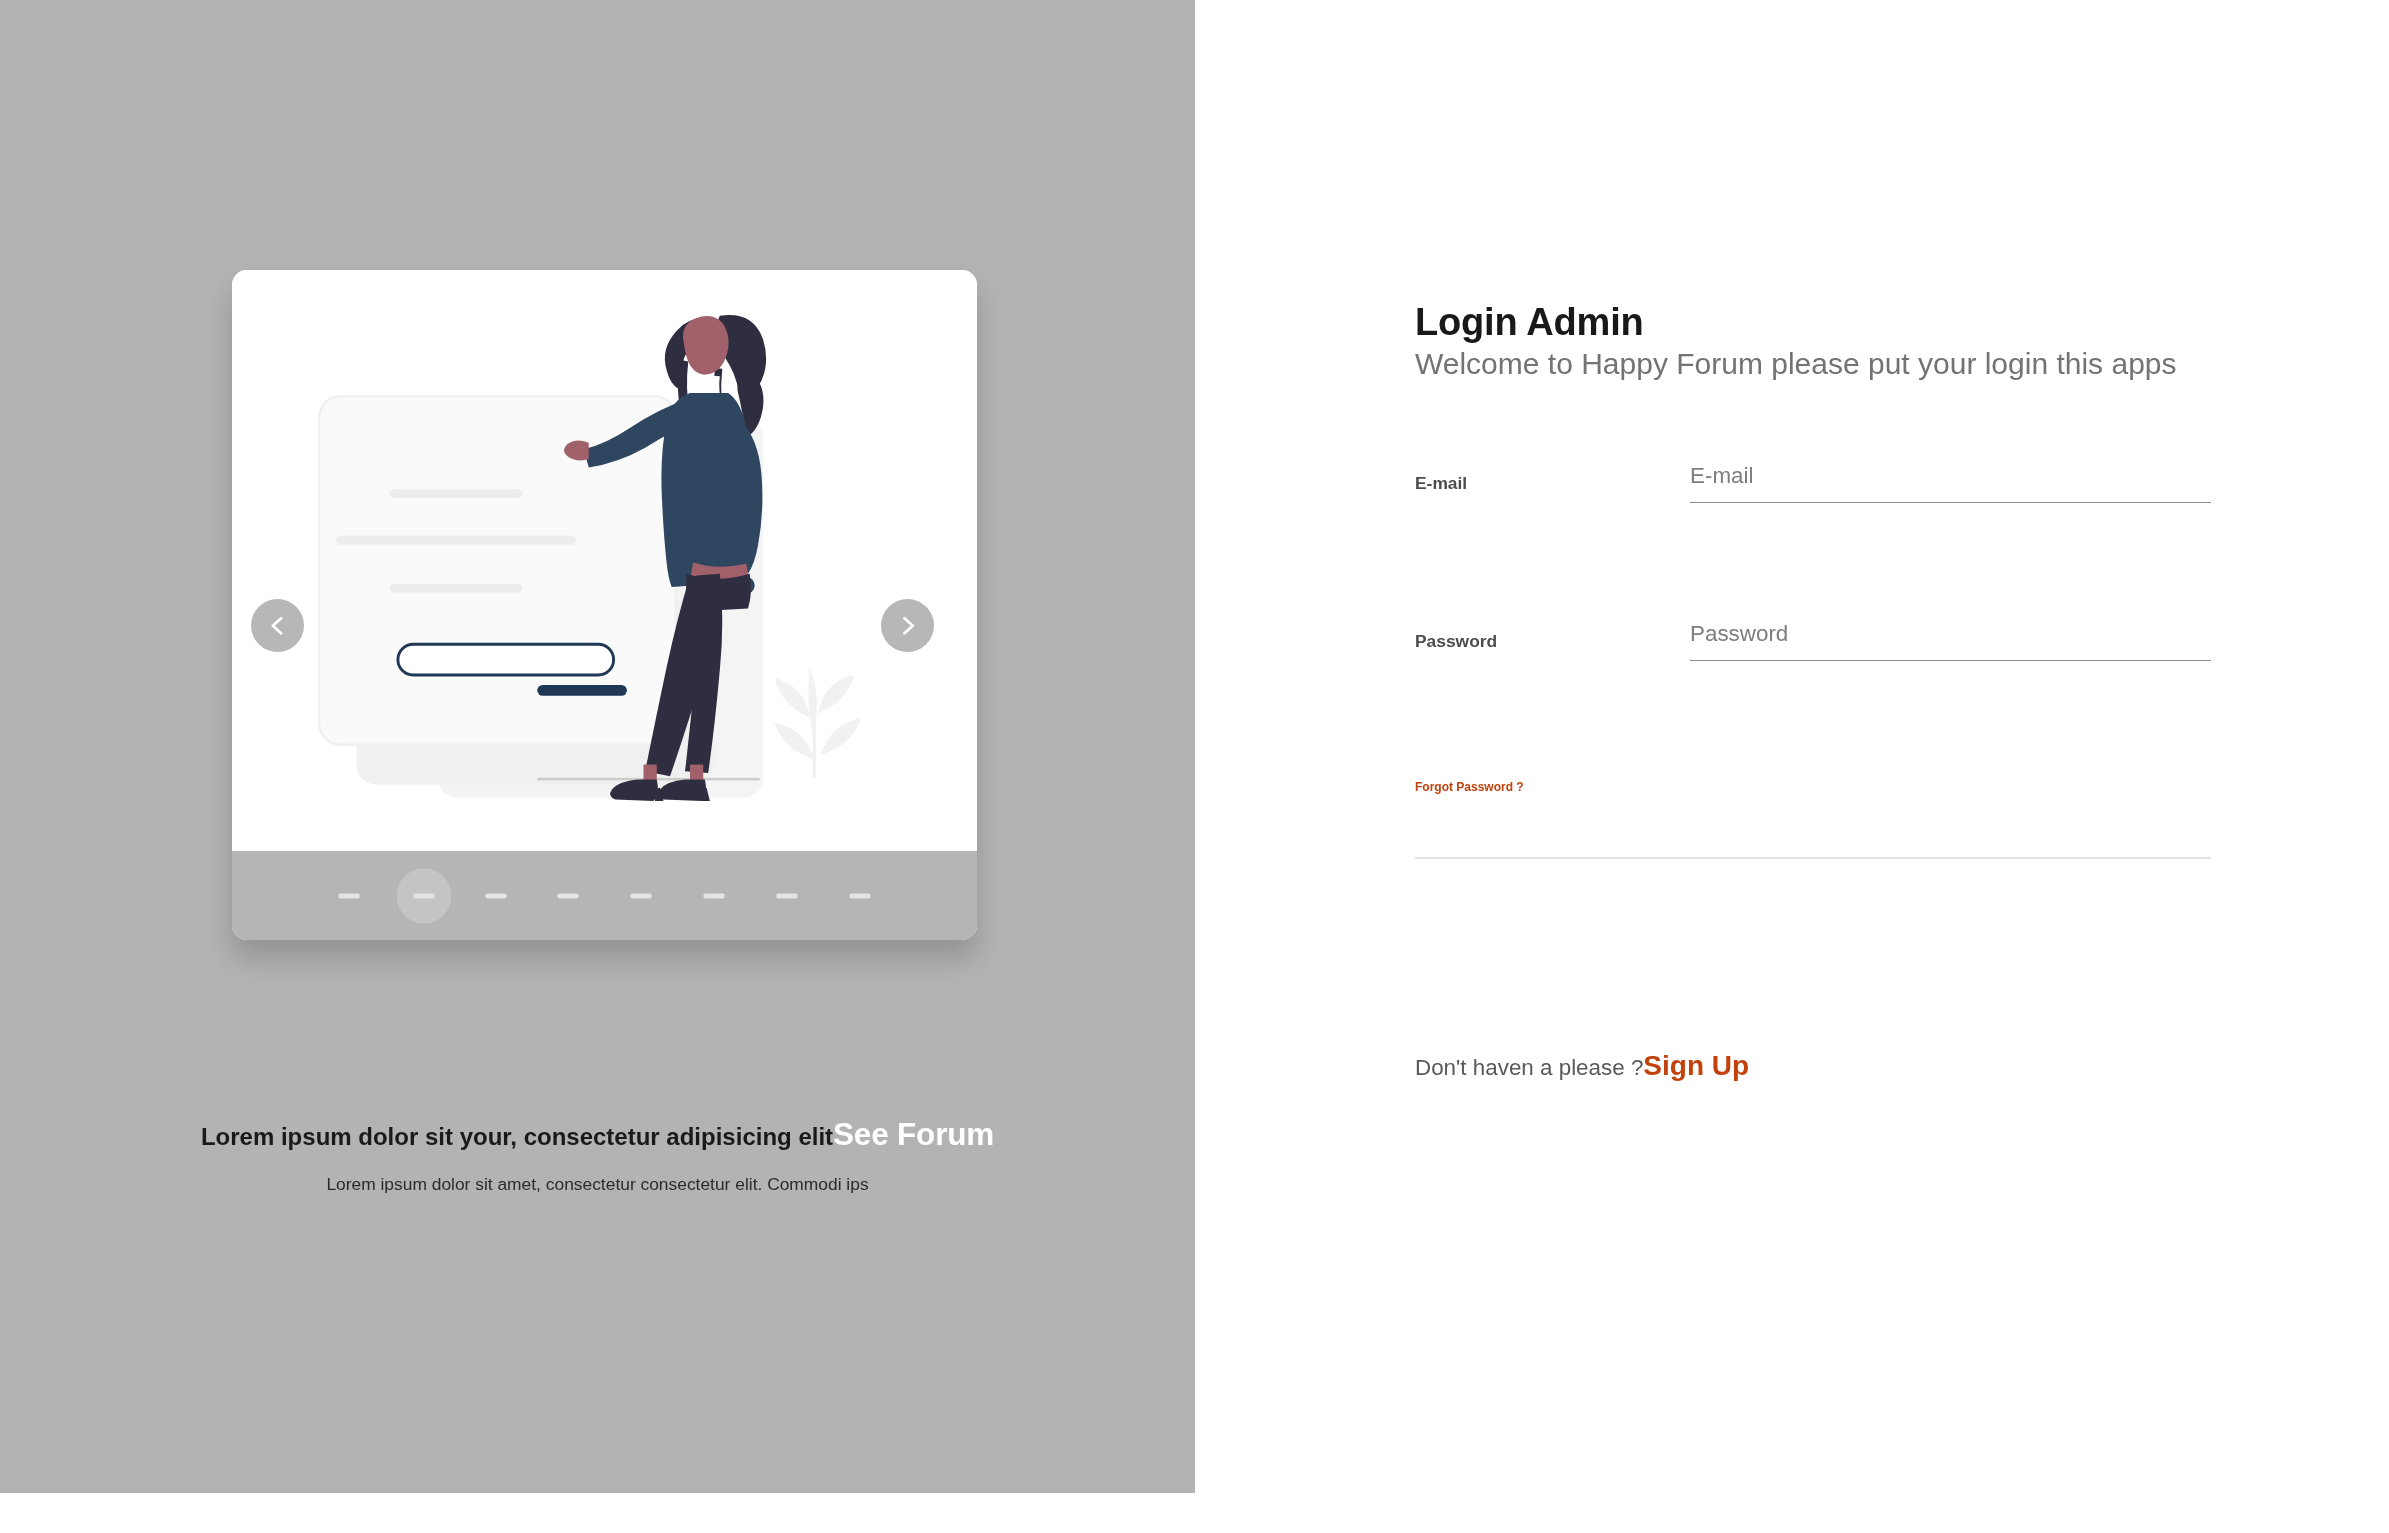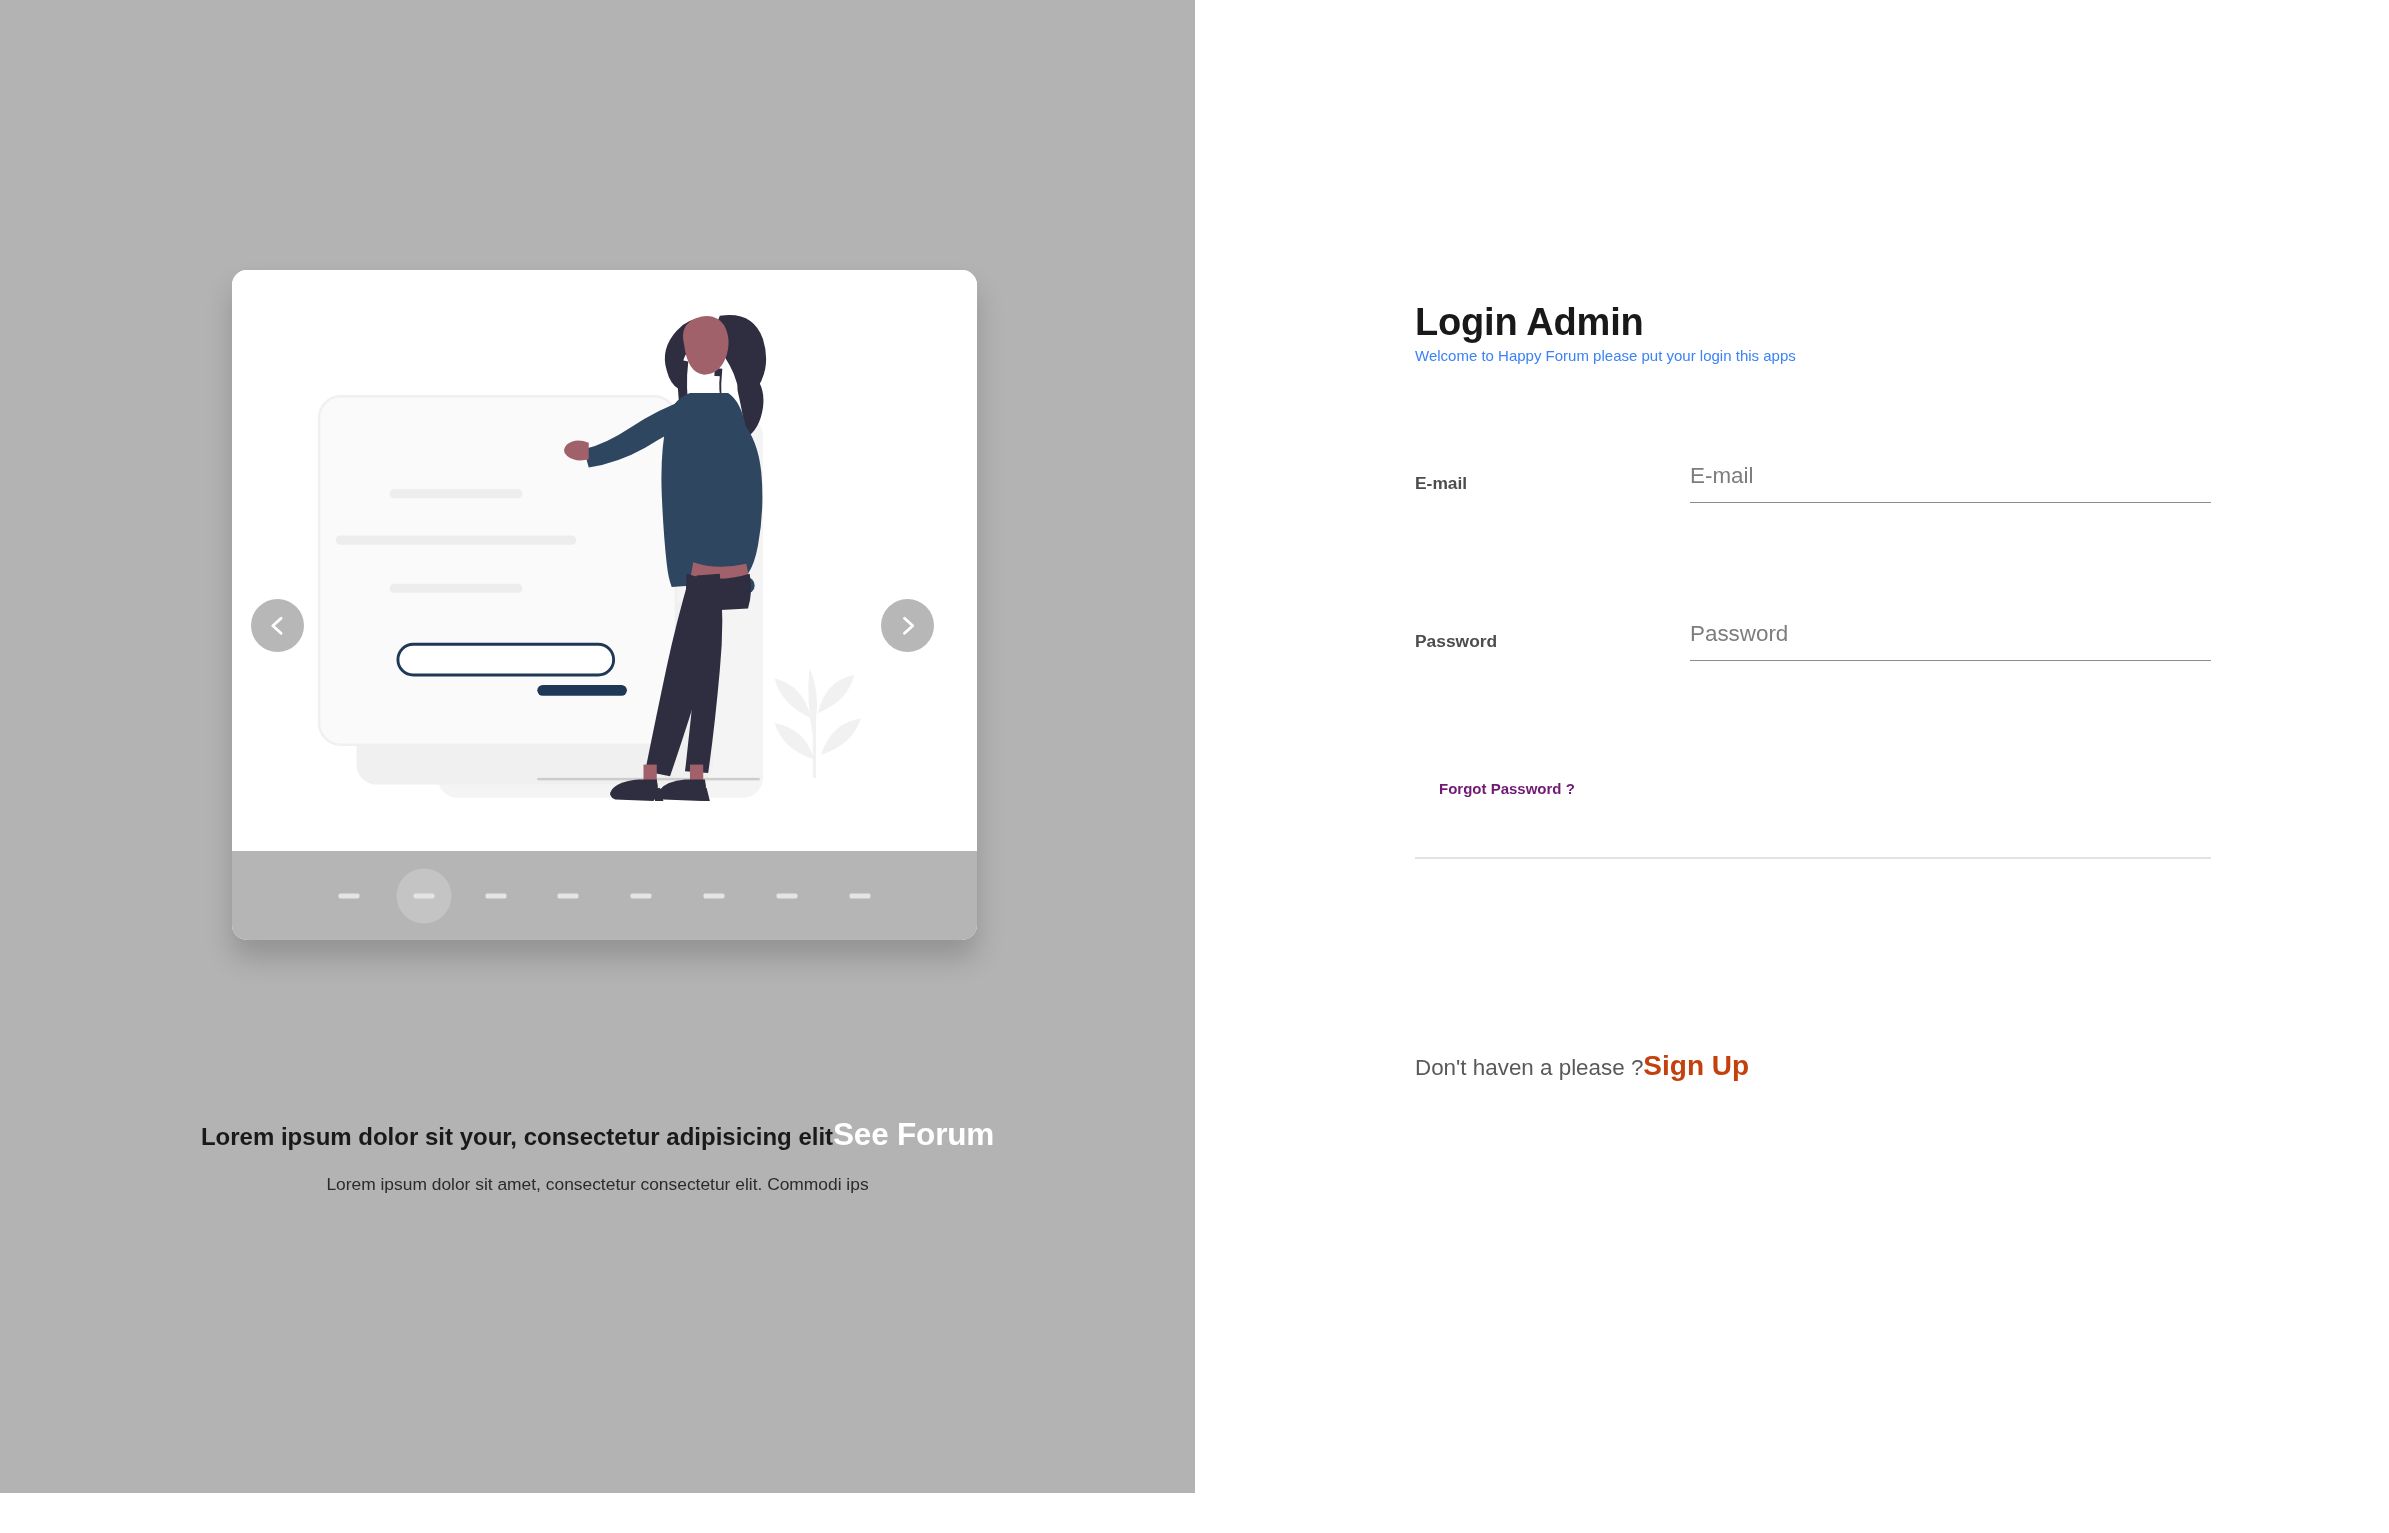--- a/index.html
+++ b/index.html
@@ -139,22 +139,22 @@
     top: 301px;
     font-size: 38px;
     font-weight: bold;
     color: #191919;
     letter-spacing: -0.2px;
   }
   #login-subtitle {
     position: absolute;
     left: 220px;
     top: 347px;
-    font-size: 15px;
-    color: #3b82f6;
+    font-size: 30px;
+    color: #737373;
   }
 
   .field-row { position: absolute; left: 220px; width: 796px; }
   .field-label {
     position: absolute;
     left: 0;
     top: 10px;
     font-size: 17.4px;
     font-weight: bold;
     color: #4d4d4d;
@@ -179,25 +179,24 @@
   }
   .field-input::placeholder { color: #7d7d7d; opacity: 1; }
 
   #field-email { top: 463px; }
   #field-password { top: 621px; }
 
   #forgot-password {
     position: absolute;
     left: 220px;
     top: 780px;
-    font-size: 15px;
-    font-weight: bold;
-    color: #701a75;
+    font-size: 12px;
+    font-weight: bold;
+    color: #c2410c;
     cursor: pointer;
-    margin-left: 24px;
   }
 
   #form-divider {
     position: absolute;
     left: 220px;
     top: 857px;
     width: 796px;
     height: 1.7px;
     background: #e2e2e2;
   }

